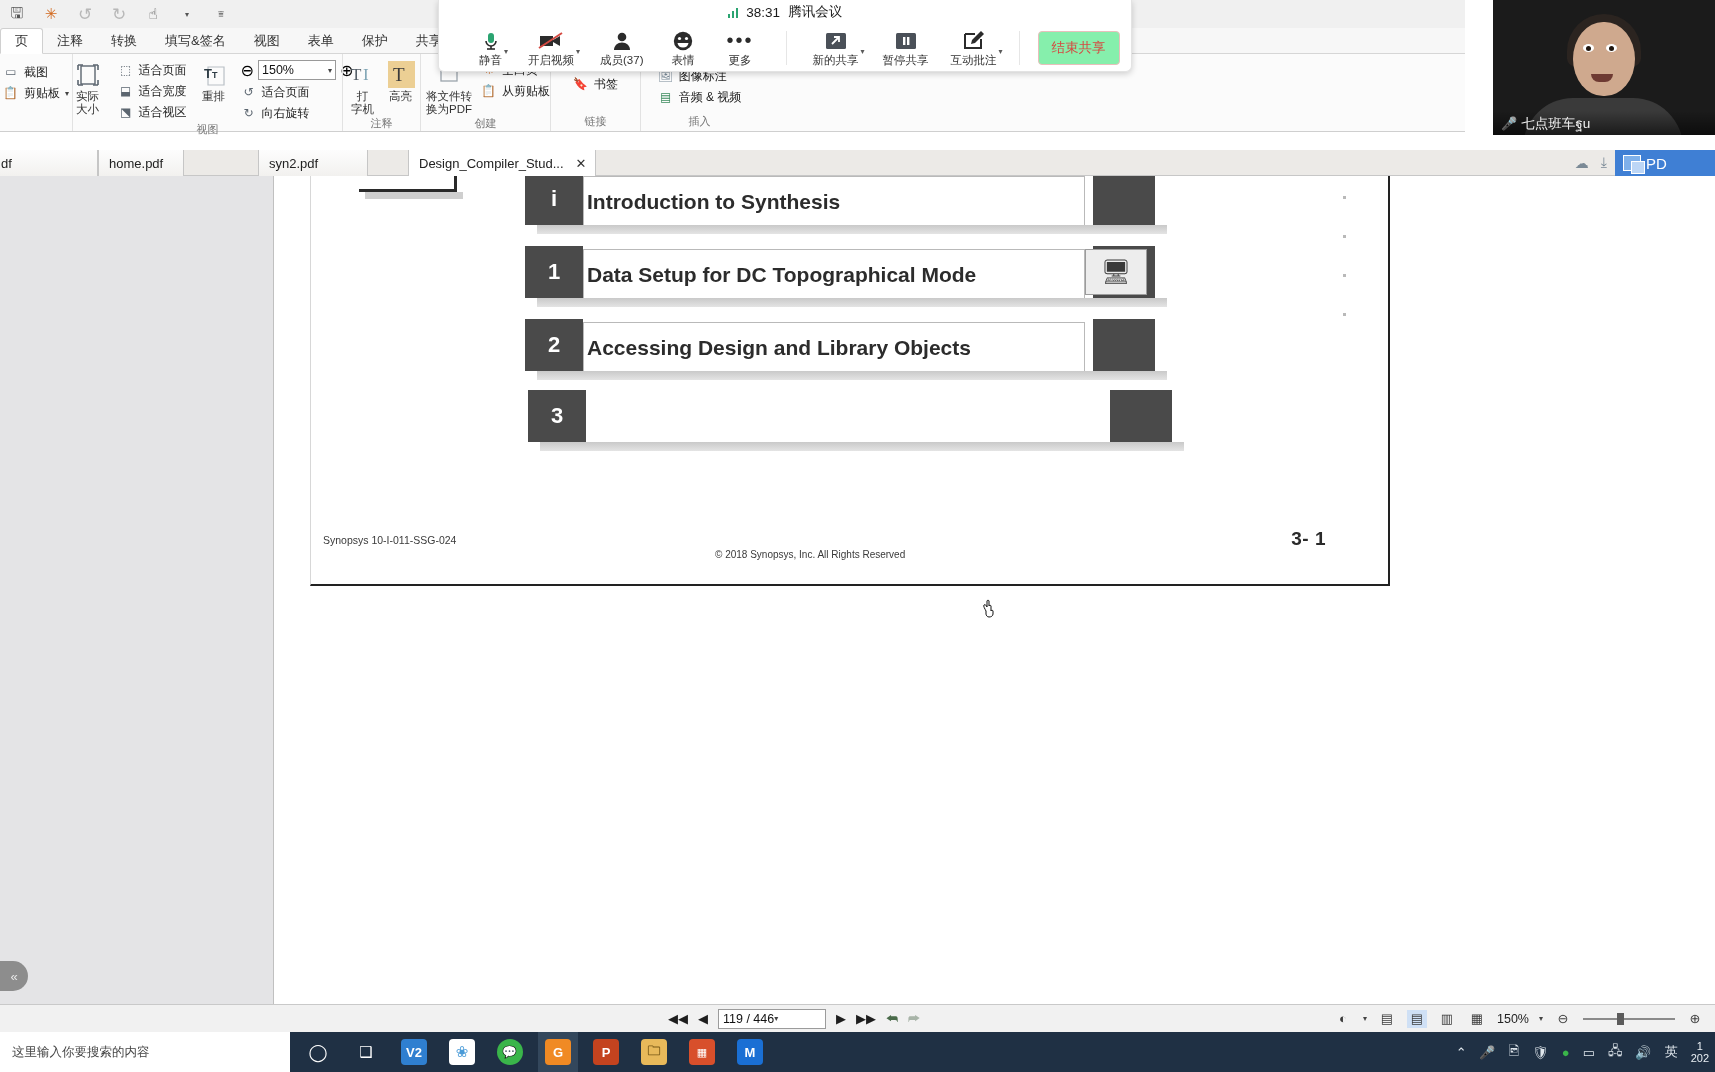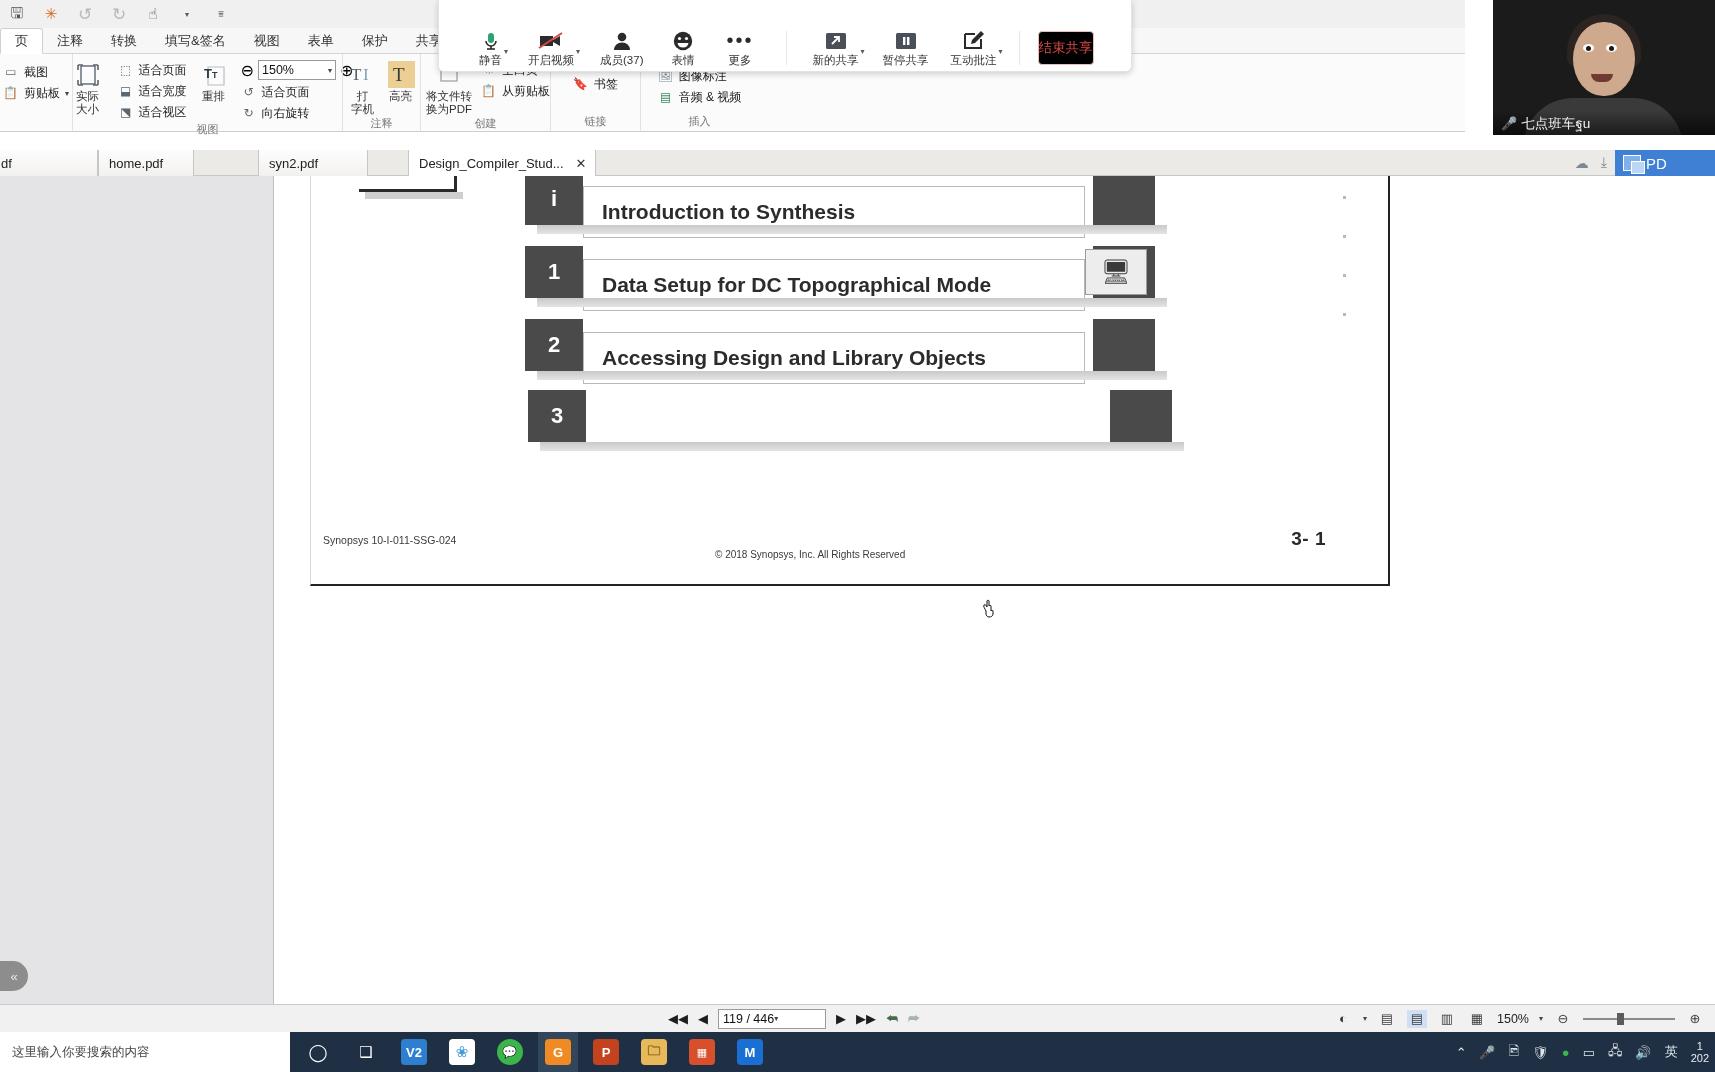--- a/index.html
+++ b/index.html
@@ -90,22 +90,22 @@
   .thumb-fragment { position: absolute; left: 48px; top: -6px; width: 98px; height: 22px; background:#fff; border-bottom: 3px solid #2a2a2a; border-right: 3px solid #2a2a2a; }
   .thumb-fragment:after { content:""; position:absolute; left:6px; top:22px; width:98px; height:7px; background:#cfcfcf; }
 
   .agenda-row { position: absolute; height: 52px; }
   .agenda-num {
     position:absolute; left:0; top:0; width: 58px; height: 52px;
     background: #4a4a4a; color:#fff; display:flex; align-items:center; justify-content:center;
     font-size: 22px; font-weight: bold; font-family:"Liberation Sans", sans-serif;
   }
   .agenda-title {
-    position:absolute; left:58px; top:13px; height:52px; display:flex; align-items:center;
-    padding-left: 18px; font-size: 21px; font-weight: bold; color:#2c2c2c; white-space:nowrap;
+    position:absolute; left:58px; top:3px; height:52px; display:flex; align-items:center;
+    padding-left: 3px; font-size: 21px; font-weight: bold; color:#2c2c2c; white-space:nowrap;
     border:1px solid #b9b9b9; background:#fff;
   }
   .agenda-dark-tail { position:absolute; top:0; height:52px; width:62px; background:#4a4a4a; }
   .agenda-shadow { position:absolute; height:9px; background:linear-gradient(#c9c9c9,#e4e4e4); }
 
   .page-footer-left { position:absolute; left: 12px; bottom: 38px; font-size: 10.5px; color:#3a3a3a; }
   .page-footer-center { position:absolute; left: 404px; bottom: 24px; font-size: 10px; color:#3a3a3a;margin-top:24px; }
   .page-number { position:absolute; right: 62px; bottom: 34px; font-size: 19px; font-weight: bold; color:#2a2a2a; letter-spacing: 0.5px; }
 
   .scroll-dots { position:absolute; right: 42px; top: 20px; display:flex; flex-direction:column; gap: 36px; }
@@ -150,22 +150,22 @@
   }
   .meet-title { position:absolute; left: 0; right:0; top: 1px; height: 22px; display:flex; align-items:center; justify-content:center; gap: 8px; font-size: 13.5px; color:#1a1a1a; }
   .meet-signal { display:inline-flex; align-items:flex-end; gap:1.5px; height:11px; }
   .meet-signal i { width:2.5px; background:#2ba471; display:block; }
   .meet-items { position:absolute; left: 0; top: 24px; right:0; height: 48px; display:flex; align-items:center; }
   .mitem { display:flex; flex-direction:column; align-items:center; justify-content:center; font-size: 11.5px; color:#333; position:relative; }
   .mitem .mglyph { height: 24px; display:flex; align-items:center; justify-content:center; color:#2b2b2b; font-size: 17px; }
   .mcaret { font-size: 8px; color:#5a5a5a; margin: 0 2px; align-self: center; padding-top: 6px;}
   .mdivider { width:1px; height: 34px; background:#e6e6e6; }
   .endbtn {
-    border: 1px solid #e8bfbb; color:#d54941; background:#000000; font-size: 13.5px;
-    padding: 7px 0; border-radius: 4px;
+    border: 1px solid #e8bfbb; color:#d54941; background:#86efac; font-size: 13.5px;
+    padding: 7px 13px; border-radius: 4px;
   }
 
   
   .selfvideo { position:absolute; right: 0; top: 0; width: 222px; height: 135px; background:#1b1b1b; overflow:hidden; }
   .sv-face { position:absolute; left: 68px; top: 14px; width: 86px; height: 100px; }
   .sv-hair { position:absolute; left: 6px; top: 0; width: 74px; height: 52px; background:#2b2420; border-radius: 40px 40px 8px 8px; }
   .sv-skin { position:absolute; left: 12px; top: 8px; width: 62px; height: 74px; background:#cfa98e; border-radius: 31px / 38px; }
   .sv-eye { position:absolute; width: 11px; height: 8px; background:#fff; border-radius:50%; top: 30px; }
   .sv-eye.l { left: 22px; } .sv-eye.r { left: 45px; }
   .sv-pupil { position:absolute; width: 5px; height: 5px; background:#20160f; border-radius:50%; top: 2px; left: 3px; }
@@ -354,21 +354,21 @@
         </div>
       </div>
       <div class="rgroup-title">插入</div>
     </div>
   </div>
 
   <div class="tabstrip">
     <div class="doctab" style="left:-10px;width:108px">
       <span>df</span>
     </div>
-    <div class="doctab" style="left:98px;width:96px">
+    <div class="doctab" style="left:98px;width:86px">
       <span>home.pdf</span>
     </div>
     <div class="doctab" style="left:258px;width:110px">
       <span>syn2.pdf</span>
     </div>
     <div class="doctab" style="left:408px;width:188px;background:#fff">
       <span>Design_Compiler_Stud...</span>
       <span class="closex">✕</span>
     </div>
     <div class="cloudicons">
@@ -517,20 +517,29 @@
       <span>🔊</span>
       <span>英</span>
       <span class="clock">
         <span>1</span><br>
         <span>202</span>
       </span>
     </div>
   </div>
 
   <div class="meetbar">
+    <div class="meet-title">
+      <span class="meet-signal">
+        <i style="height:4px"></i>
+          <i style="height:7px"></i>
+          <i style="height:10px"></i>
+      </span>
+      <span>38:31</span>
+      <span>腾讯会议</span>
+    </div>
     <div class="meet-items">
 
       <div class="mitem" style="margin-left:40px">
         <span class="mglyph">
           <svg width="18" height="20" viewBox="0 0 18 20">
               <rect x="6" y="2" width="6" height="10" rx="3" fill="#2ba471"></rect>
               <path d="M4 10a5 5 0 0 0 10 0" stroke="#2b2b2b" stroke-width="1.6" fill="none"></path>
               <line x1="9" y1="15" x2="9" y2="18" stroke="#2b2b2b" stroke-width="1.6"></line>
               <line x1="5" y1="18" x2="13" y2="18" stroke="#2b2b2b" stroke-width="1.6"></line>
             </svg>

